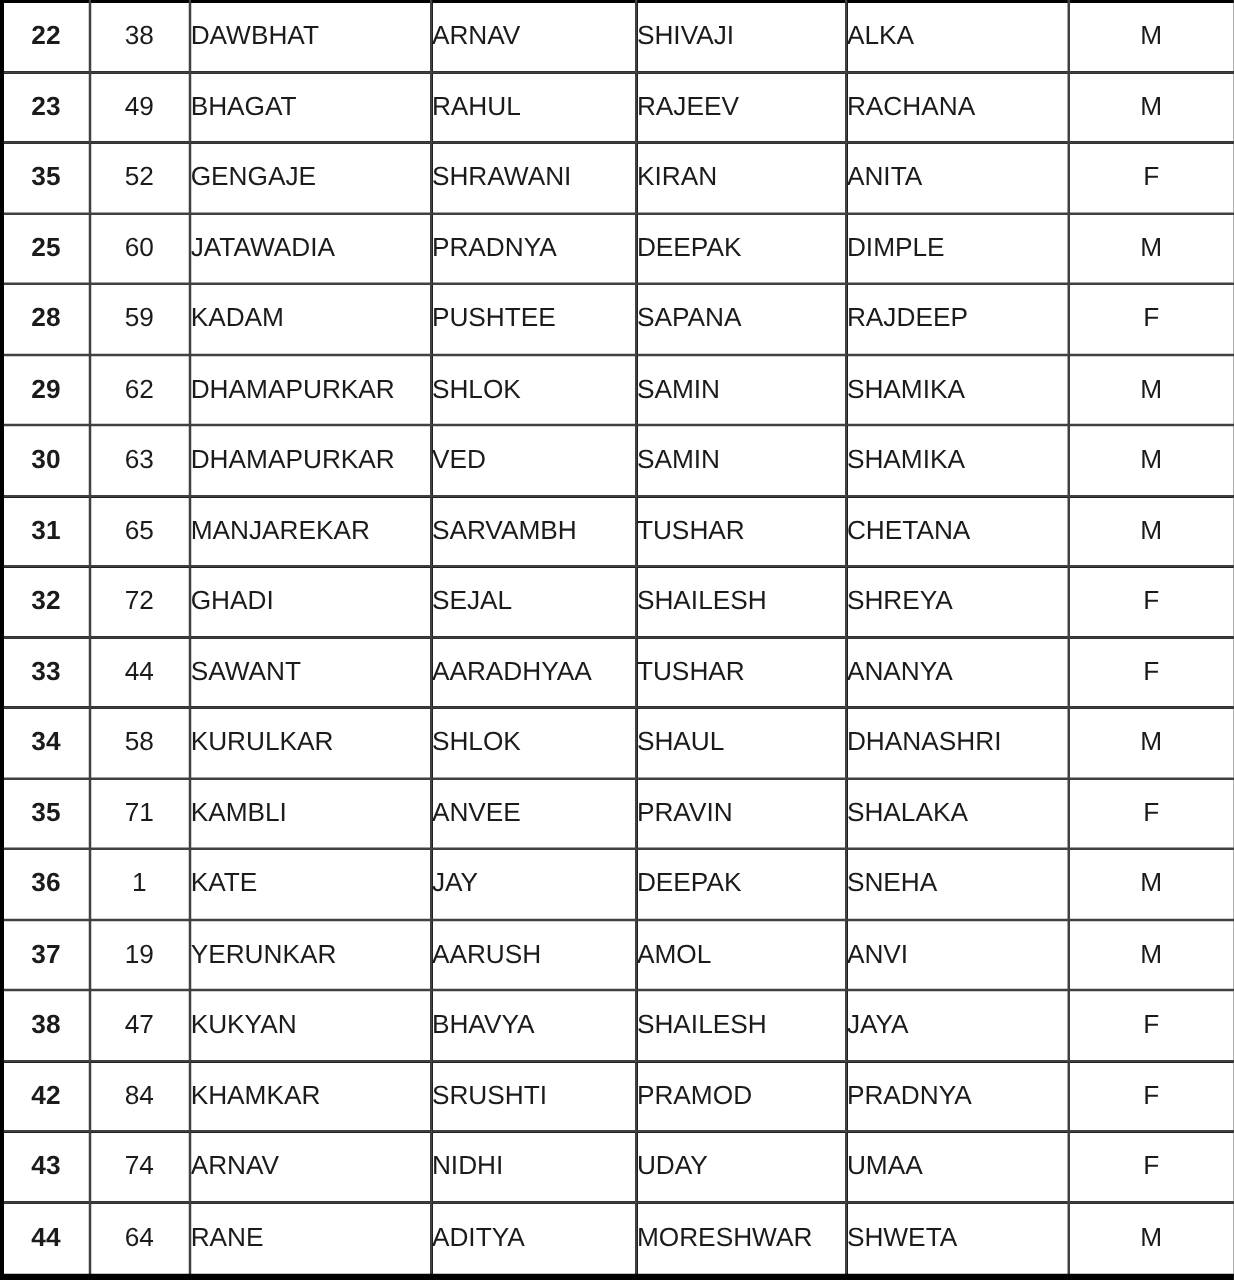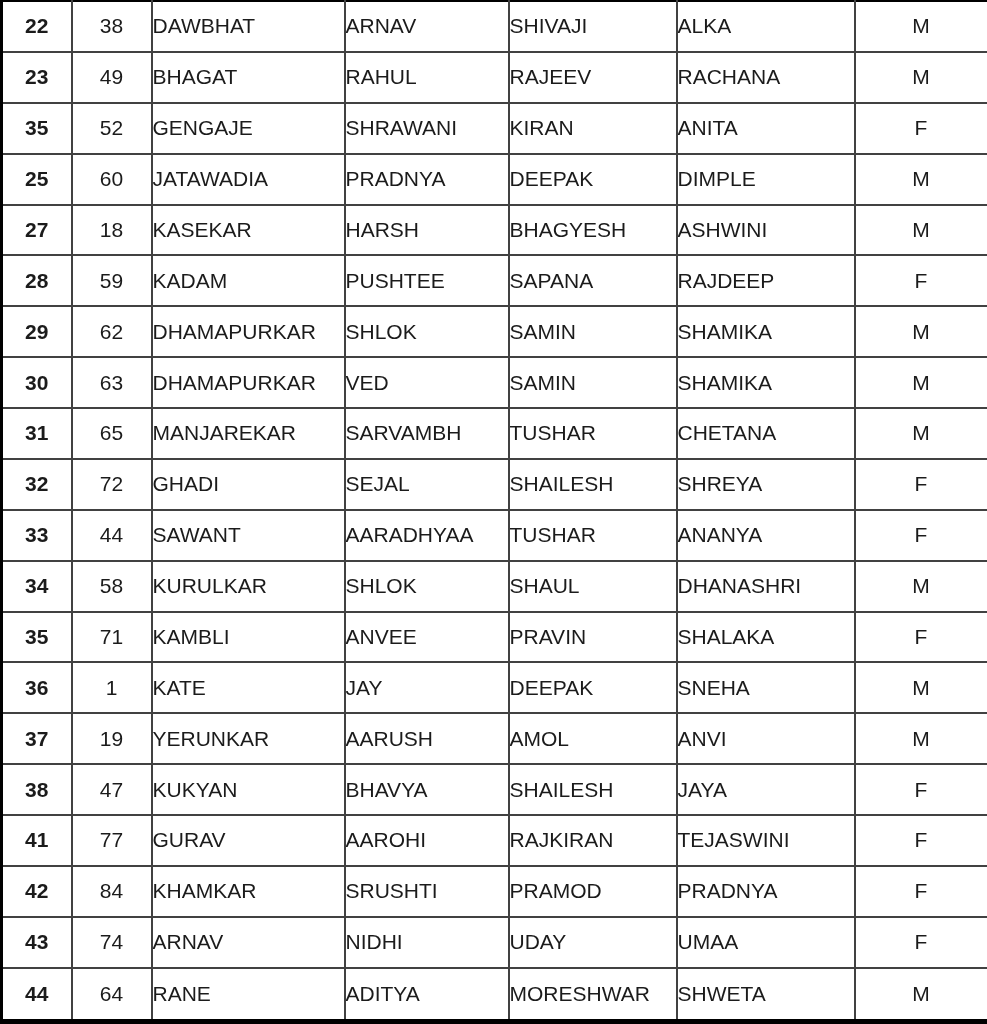--- a/index.html
+++ b/index.html
@@ -100,29 +100,20 @@
     <td class="c-serial">25</td>
     <td class="c-num">60</td>
     <td class="c-text">JATAWADIA</td>
     <td class="c-text">PRADNYA</td>
     <td class="c-text">DEEPAK</td>
     <td class="c-text">DIMPLE</td>
     <td class="c-gender">M</td>
   </tr>
 
 
-  <tr>
-    <td class="c-serial">27</td>
-    <td class="c-num">18</td>
-    <td class="c-text">KASEKAR</td>
-    <td class="c-text">HARSH</td>
-    <td class="c-text">BHAGYESH</td>
-    <td class="c-text">ASHWINI</td>
-    <td class="c-gender">M</td>
-  </tr>
 
   <tr>
     <td class="c-serial">28</td>
     <td class="c-num">59</td>
     <td class="c-text">KADAM</td>
     <td class="c-text">PUSHTEE</td>
     <td class="c-text">SAPANA</td>
     <td class="c-text">RAJDEEP</td>
     <td class="c-gender">F</td>
   </tr>
@@ -222,29 +213,20 @@
     <td class="c-num">47</td>
     <td class="c-text">KUKYAN</td>
     <td class="c-text">BHAVYA</td>
     <td class="c-text">SHAILESH</td>
     <td class="c-text">JAYA</td>
     <td class="c-gender">F</td>
   </tr>
 
 
 
-  <tr>
-    <td class="c-serial">41</td>
-    <td class="c-num">77</td>
-    <td class="c-text">GURAV</td>
-    <td class="c-text">AAROHI</td>
-    <td class="c-text">RAJKIRAN</td>
-    <td class="c-text">TEJASWINI</td>
-    <td class="c-gender">F</td>
-  </tr>
 
   <tr>
     <td class="c-serial">42</td>
     <td class="c-num">84</td>
     <td class="c-text">KHAMKAR</td>
     <td class="c-text">SRUSHTI</td>
     <td class="c-text">PRAMOD</td>
     <td class="c-text">PRADNYA</td>
     <td class="c-gender">F</td>
   </tr>

